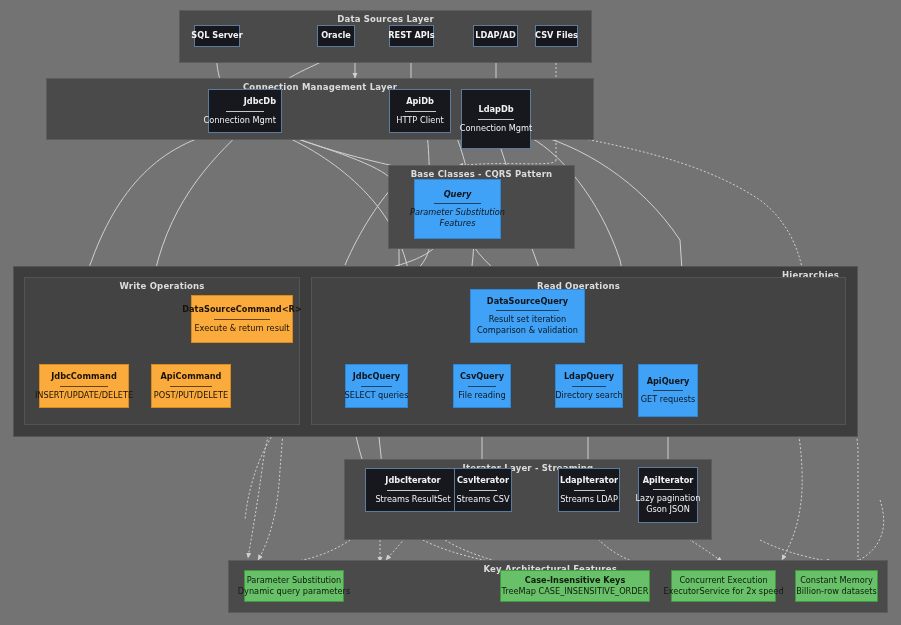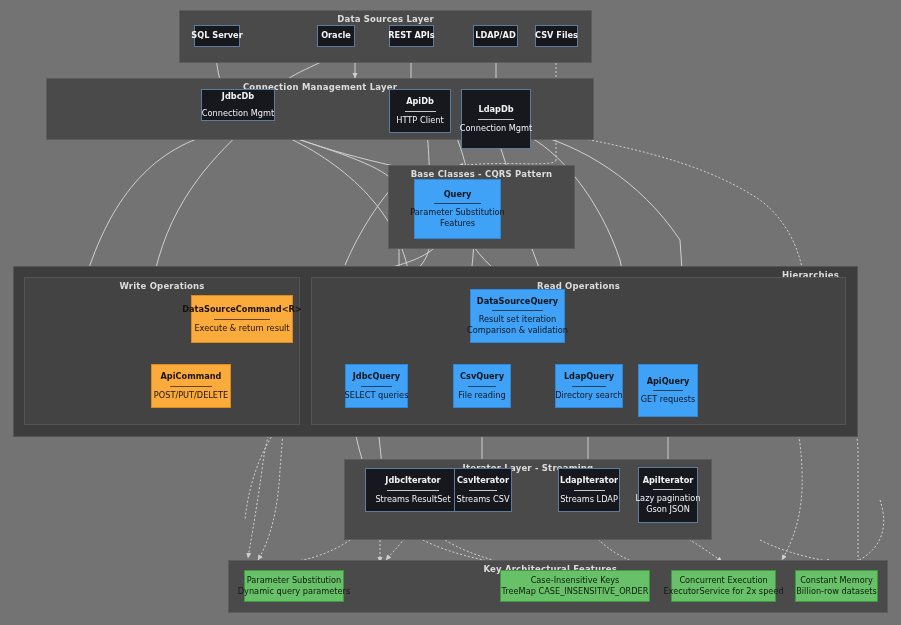--- a/index.html
+++ b/index.html
@@ -213,55 +213,60 @@
   <div class="node chip" style="left:389px;top:25px;width:45px;height:22px;">
     <div class="title">REST APIs</div>
   </div>
   <div class="node chip" style="left:473px;top:25px;width:45px;height:22px;">
     <div class="title">LDAP/AD</div>
   </div>
   <div class="node chip" style="left:535px;top:25px;width:43px;height:22px;">
     <div class="title">CSV Files</div>
   </div>
 
-  <div class="node dark" style="left:201px;top:89px;width:74px;height:32px;">
+  <div class="node dark" style="left:208px;top:89px;width:74px;height:44px;align-items:flex-end;">
     <div class="title">JdbcDb</div>
     <div class="rule"></div>
     <div class="sub">Connection Mgmt</div>
   </div>
   <div class="node dark" style="left:389px;top:89px;width:62px;height:44px;">
     <div class="title">ApiDb</div>
     <div class="rule"></div>
     <div class="sub">HTTP Client</div>
   </div>
   <div class="node dark" style="left:461px;top:89px;width:70px;height:60px;">
     <div class="title">LdapDb</div>
     <div class="rule"></div>
     <div class="sub">Connection Mgmt</div>
   </div>
 
-  <div class="node blue" style="left:414px;top:179px;width:87px;height:60px;">
+  <div class="node blue" style="left:414px;top:179px;width:87px;height:60px;font-style:italic;">
     <div class="title">Query</div>
     <div class="rule"></div>
     <div class="sub">Parameter Substitution</div>
     <div class="sub">Features</div>
   </div>
 
   <div class="node orange" style="left:191px;top:295px;width:102px;height:48px;">
     <div class="title">DataSourceCommand&lt;R&gt;</div>
     <div class="rule"></div>
     <div class="sub">Execute &amp; return result</div>
   </div>
+  <div class="node orange" style="left:39px;top:364px;width:90px;height:44px;">
+    <div class="title">JdbcCommand</div>
+    <div class="rule"></div>
+    <div class="sub">INSERT/UPDATE/DELETE</div>
+  </div>
   <div class="node orange" style="left:151px;top:364px;width:80px;height:44px;">
     <div class="title">ApiCommand</div>
     <div class="rule"></div>
     <div class="sub">POST/PUT/DELETE</div>
   </div>
 
-  <div class="node blue" style="left:470px;top:289px;width:95px;height:54px;">
+  <div class="node blue" style="left:470px;top:289px;width:115px;height:54px;">
     <div class="title">DataSourceQuery</div>
     <div class="rule"></div>
     <div class="sub">Result set iteration</div>
     <div class="sub">Comparison &amp; validation</div>
   </div>
   <div class="node blue" style="left:345px;top:364px;width:63px;height:44px;">
     <div class="title">JdbcQuery</div>
     <div class="rule"></div>
     <div class="sub">SELECT queries</div>
   </div>
@@ -301,21 +306,21 @@
     <div class="rule"></div>
     <div class="sub">Lazy pagination</div>
     <div class="sub">Gson JSON</div>
   </div>
 
   <div class="node green" style="left:244px;top:570px;width:100px;height:32px;">
     <div class="title" style="font-weight:normal;">Parameter Substitution</div>
     <div class="sub">Dynamic query parameters</div>
   </div>
   <div class="node green" style="left:500px;top:570px;width:150px;height:32px;">
-    <div class="title" style="font-weight:normal;">Case-Insensitive Keys</div>
+    <div class="title" style="font-weight:bold;">Case-Insensitive Keys</div>
     <div class="sub">TreeMap CASE_INSENSITIVE_ORDER</div>
   </div>
   <div class="node green" style="left:671px;top:570px;width:105px;height:32px;">
     <div class="title" style="font-weight:normal;">Concurrent Execution</div>
     <div class="sub">ExecutorService for 2x speed</div>
   </div>
   <div class="node green" style="left:795px;top:570px;width:83px;height:32px;">
     <div class="title" style="font-weight:normal;">Constant Memory</div>
     <div class="sub">Billion-row datasets</div>
   </div>

